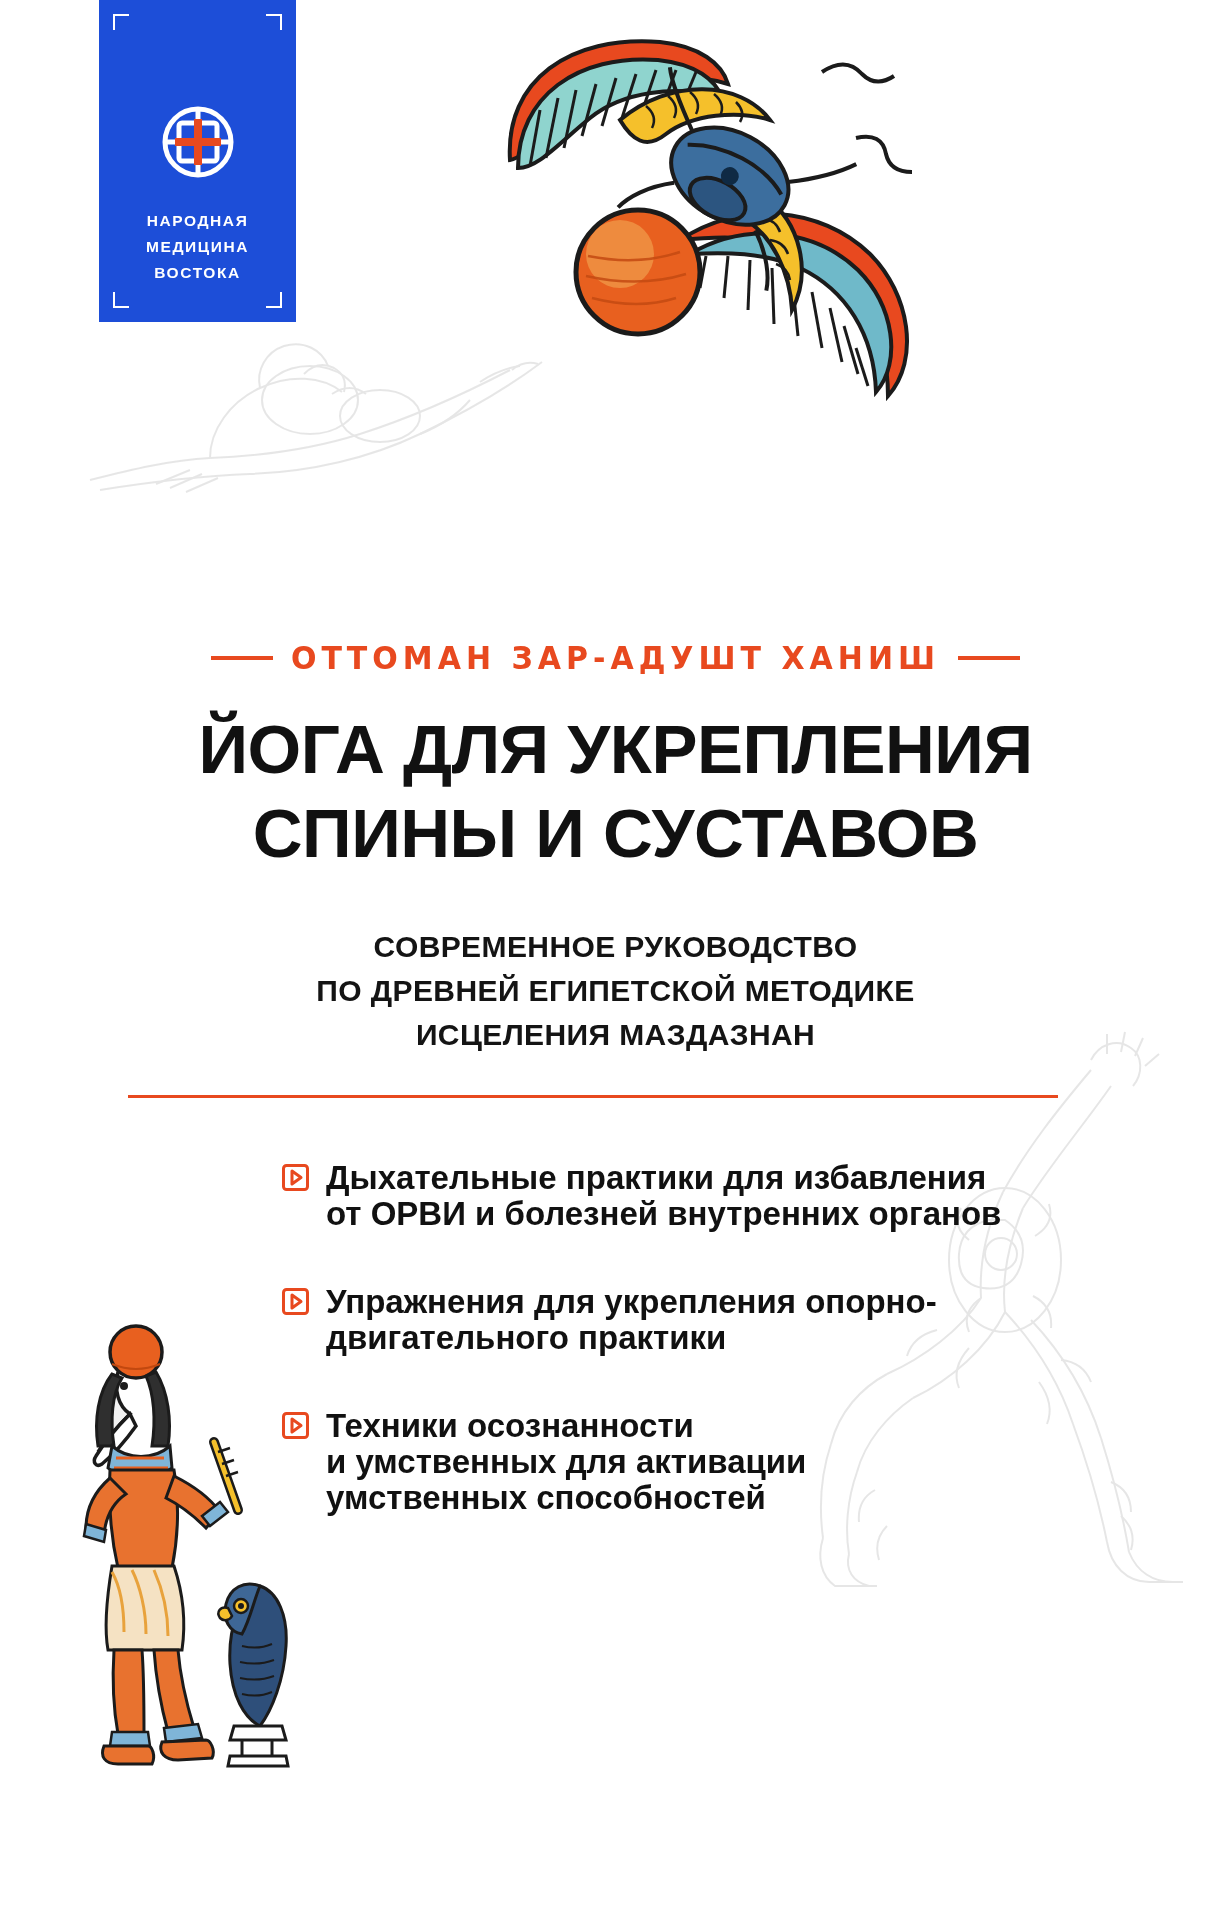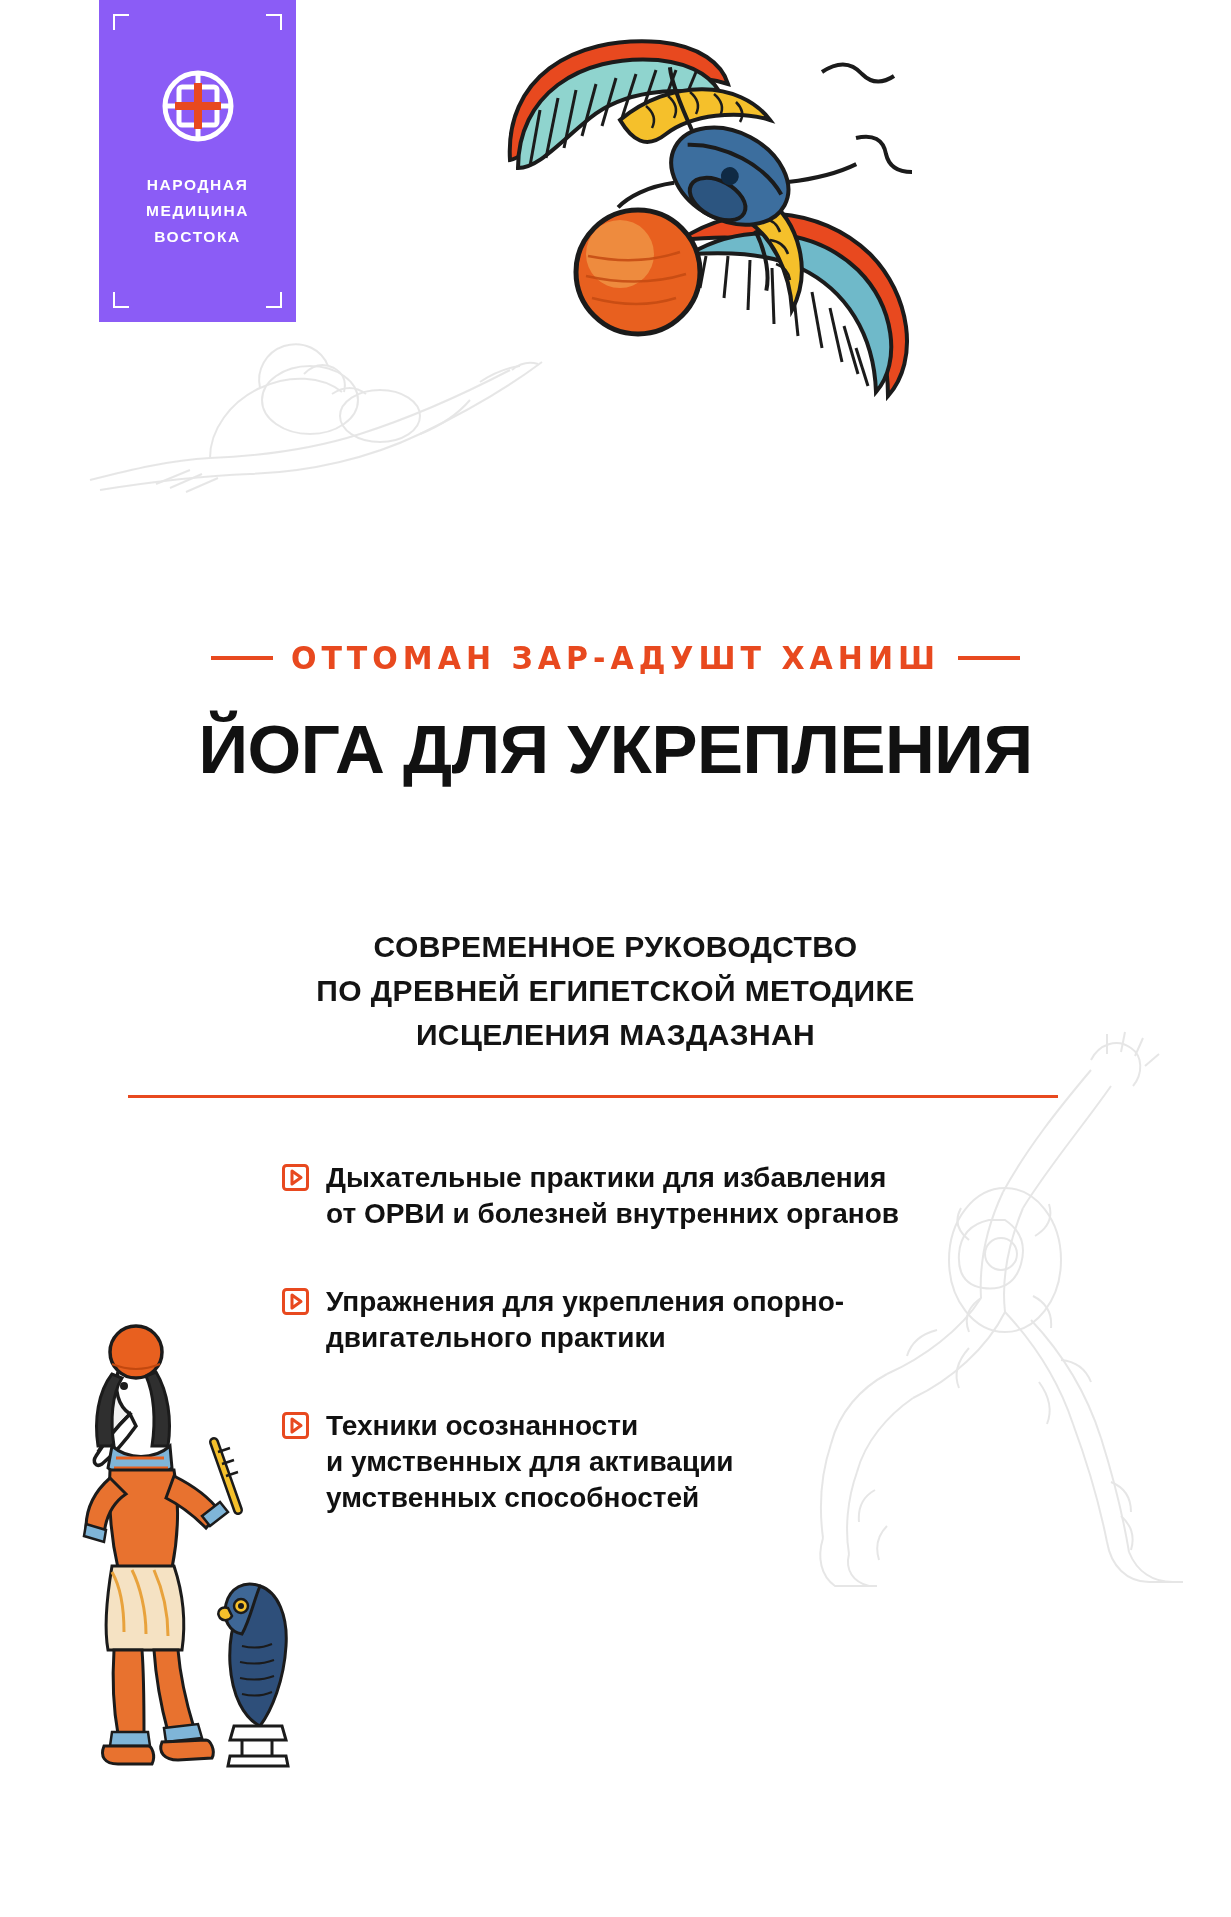--- a/index.html
+++ b/index.html
@@ -17,26 +17,26 @@
     color: #1a1a1a;
   }
 
   
   .series-badge {
     position: absolute;
     left: 99px;
     top: 0;
     width: 197px;
     height: 322px;
-    background: #8b5cf6;
+    background: #1d4ed8;
     color: #ffffff;
     display: flex;
     flex-direction: column;
     align-items: center;
-    justify-content: flex-start;
+    justify-content: center;
   }
   .badge-corner {
     position: absolute;
     width: 14px;
     height: 14px;
     border-color: #ffffff;
     border-style: solid;
     border-width: 0;
   }
   .bc-tl { left: 14px; top: 14px; border-left-width: 2px; border-top-width: 2px; }
@@ -172,21 +172,21 @@
   }
   .bullet-marker {
     flex: 0 0 auto;
     width: 27px;
     height: 27px;
     margin-right: 17px;
     margin-top: 4px;
   }
   .bullet-text {
     font-weight: 700;
-    font-size: 28px;
+    font-size: 33px;
     line-height: 36px;
     color: #111111;
   }
 
   
   .thoth {
     position: absolute;
     left: 68px;
     top: 1320px;
     width: 280px;
@@ -325,20 +325,21 @@
 </svg>
 
 <div class="author-row">
   <span class="author-rule"></span>
   <span class="author-name">ОТТОМАН ЗАР-АДУШТ ХАНИШ</span>
   <span class="author-rule"></span>
 </div>
 
 <div class="title-block">
   <div class="title-line">ЙОГА ДЛЯ УКРЕПЛЕНИЯ</div>
+  <div class="title-line">СПИНЫ И СУСТАВОВ</div>
 </div>
 
 <div class="subtitle-block">
   <div class="subtitle-line">СОВРЕМЕННОЕ РУКОВОДСТВО</div>
   <div class="subtitle-line">ПО ДРЕВНЕЙ ЕГИПЕТСКОЙ МЕТОДИКЕ</div>
   <div class="subtitle-line">ИСЦЕЛЕНИЯ МАЗДАЗНАН</div>
 </div>
 
 <div class="divider"></div>
 

